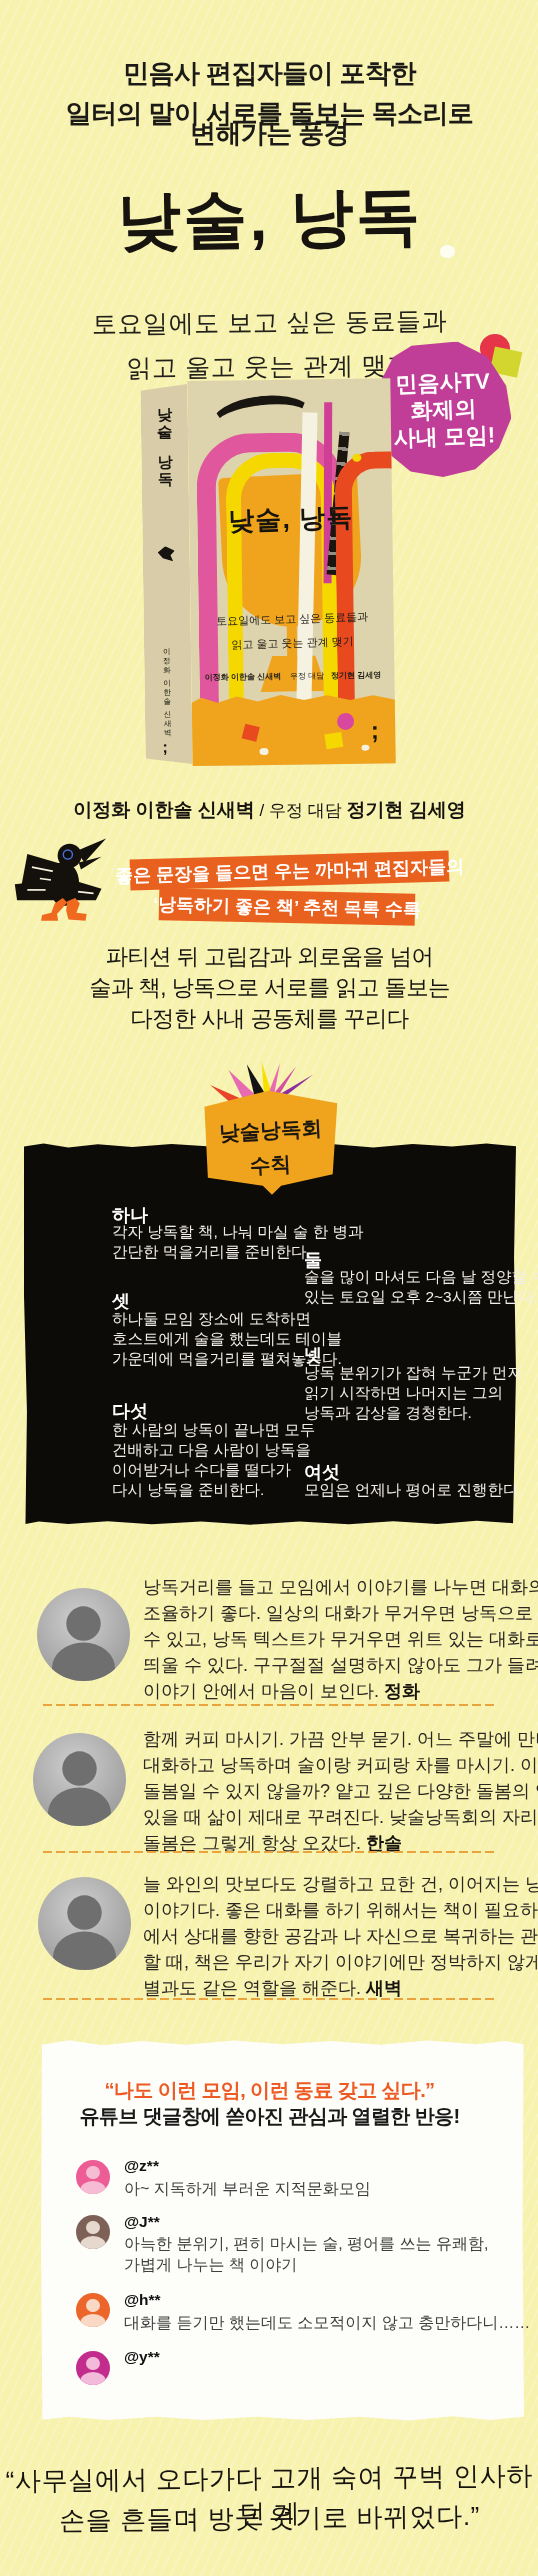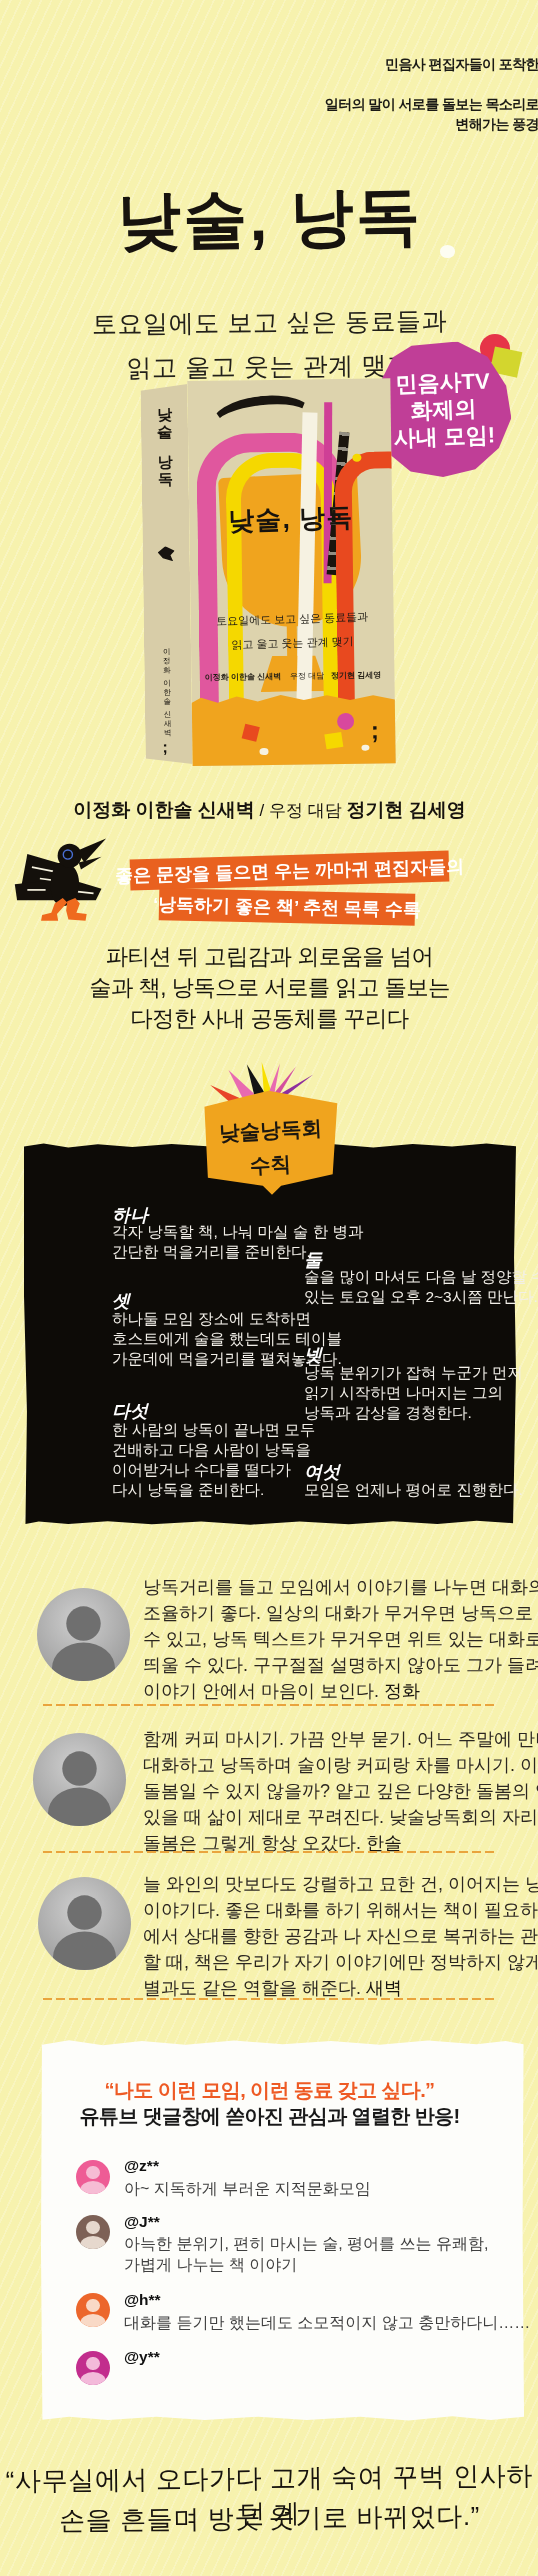--- a/index.html
+++ b/index.html
@@ -2,21 +2,21 @@
 <html style="font-size:9.2px"><head>
 <meta charset="utf-8">
 <style>
   html,body{margin:0;padding:0;}
   body{font-family:"Liberation Sans","DejaVu Sans",sans-serif;}
   .canvas{position:relative;width:539px;height:2576px;overflow:hidden;
     background:#f7f2ae;
     background-image:repeating-linear-gradient(115deg, rgba(255,255,255,.22) 0 1.7px, rgba(255,255,255,0) 1.7px 9.2px);}
   .abs{position:absolute;}
   .ctr{left:0;right:0;text-align:center;}
-  .hero-line{font-size:14px;font-weight:bold;color:#1b1a16;letter-spacing:-0.6px;text-align:right;}
+  .hero-line{font-size:26px;font-weight:bold;color:#1b1a16;letter-spacing:-0.6px;}
   .main-title{font-size:64px;font-weight:bold;color:#17130e;letter-spacing:2.3px;transform:rotate(-1deg);}
   .main-sub{font-size:25px;color:#22201a;letter-spacing:0.6px;transform:rotate(-0.6deg);}
   .dot{background:#fdfdf2;border-radius:50%;}
   .badge{width:135px;height:135px;background:#c03e97;
     clip-path:polygon(28% 2%,62% 0%,84% 12%,97% 34%,100% 58%,90% 80%,72% 95%,48% 100%,24% 95%,7% 80%,0% 55%,4% 28%,14% 10%);
     display:flex;flex-direction:column;justify-content:center;align-items:center;transform:rotate(-2deg);}
   .badge div{color:#fff;font-size:22px;font-weight:bold;line-height:27px;white-space:nowrap;}
   .red-circle{width:30px;height:29px;background:#e63448;border-radius:50%;}
   .yellow-square{width:27.5px;height:26px;background:#d3d62e;transform:rotate(12deg);}
   
@@ -37,26 +37,26 @@
   .semi{font-weight:bold;color:#17130e;}
   
   .banner{background:#e9611f;color:#fff;font-weight:bold;font-size:18px;display:flex;align-items:center;justify-content:center;white-space:nowrap;}
   .authors-line{font-size:19px;color:#17130e;white-space:nowrap;}
   .authors-line .bold{font-weight:bold;}
   .authors-line .thin{font-weight:normal;font-size:17px;}
   .intro-line{font-size:22.4px;font-weight:500;color:#16140e;letter-spacing:-0.6px;}
   
   .black-panel{left:24px;top:1142px;width:492px;height:385px;background:#0d0b07;
     clip-path:polygon(0% 1.2%,4% 0.4%,9% 1.4%,15% 0.6%,22% 1.3%,30% 0.5%,38% 1.2%,47% 0.4%,55% 1.3%,63% 0.6%,71% 1.4%,79% 0.5%,87% 1.2%,94% 0.4%,100% 1.1%,99.6% 30%,100% 60%,99.4% 99%,92% 98.4%,84% 99.2%,75% 98.5%,66% 99.3%,56% 98.6%,46% 99.4%,36% 98.6%,26% 99.3%,17% 98.5%,9% 99.2%,3% 98.6%,0.3% 99.2%,0.6% 70%,0% 40%);}
-  .rule-num{font-size:18px;font-weight:bold;color:#ffffff;font-style:italic;}
+  .rule-num{font-size:18px;font-weight:bold;color:#ffffff;}
   .rule-body{font-size:15.5px;color:#f2efe8;line-height:20px;white-space:nowrap;}
   
   .photo{width:93px;height:93px;border-radius:50%;overflow:hidden;background:radial-gradient(circle at 45% 35%, #cfcfcf, #8f8f8f);}
   .ptext{font-size:18px;color:#2b2620;line-height:26px;white-space:nowrap;}
-  .ptext .pname{font-weight:normal;color:#17130e;}
+  .ptext .pname{font-weight:bold;color:#17130e;}
   .divider{height:2.3px;background:repeating-linear-gradient(90deg,#e9a43d 0 8.6px,rgba(0,0,0,0) 8.6px 13px);}
   
   .white-panel{left:40px;top:2039px;width:485px;height:383px;background:#fdfdfa;
     clip-path:polygon(0.4% 1.5%,6% 0.3%,13% 1.6%,21% 0.5%,30% 1.5%,40% 0.4%,50% 1.4%,60% 0.5%,70% 1.5%,80% 0.4%,90% 1.4%,96% 0.5%,99.7% 1.4%,99.5% 50%,99.8% 98.6%,93% 99.5%,85% 98.5%,76% 99.6%,66% 98.6%,55% 99.5%,45% 98.6%,34% 99.5%,24% 98.6%,14% 99.5%,6% 98.6%,0.5% 99.4%,0.2% 55%);}
   .re-title{font-size:20px;font-weight:bold;color:#ee5a24;letter-spacing:-0.6px;}
   .re-sub{font-size:20px;font-weight:bold;color:#191919;letter-spacing:-0.6px;}
   .avatar{width:34px;height:34px;border-radius:50%;position:absolute;overflow:hidden;}
   .avatar .head{position:absolute;left:10.3px;top:5.7px;width:13.8px;height:13.8px;border-radius:50%;}
   .avatar .shoulders{position:absolute;left:4px;top:20.6px;width:26px;height:19.5px;border-radius:50% 50% 0 0;}
   .user{font-size:15.5px;font-weight:bold;color:#111;}

